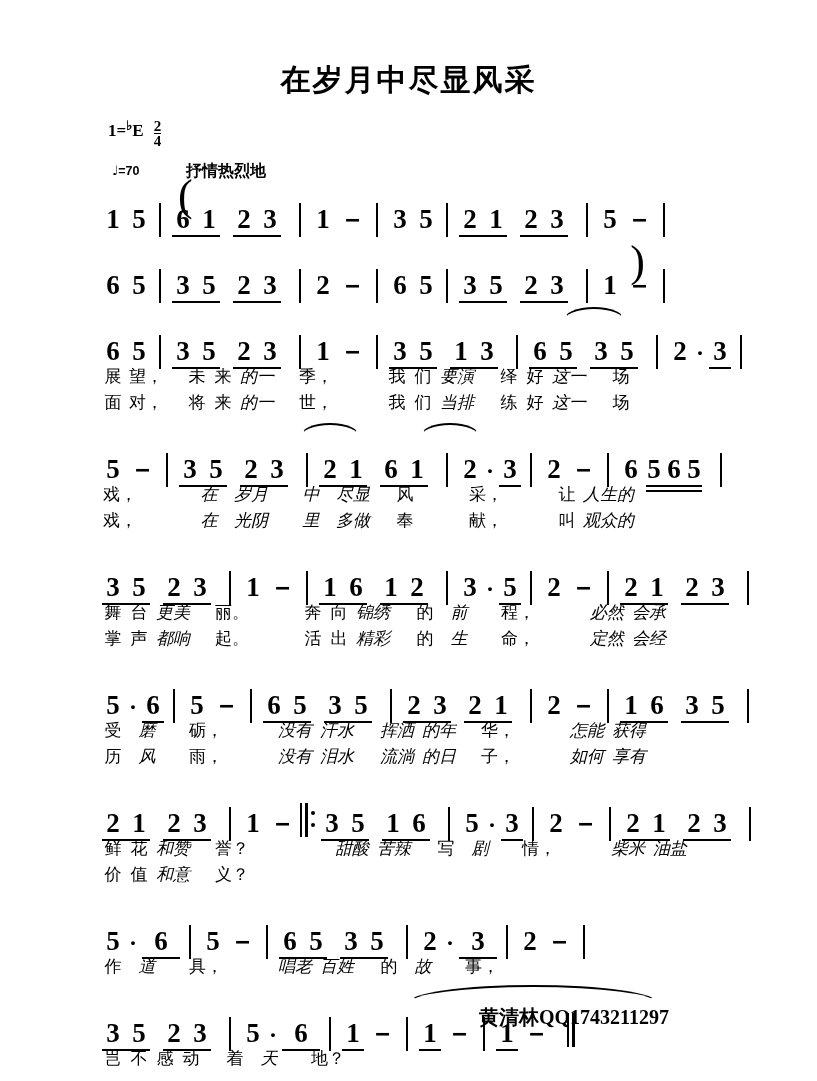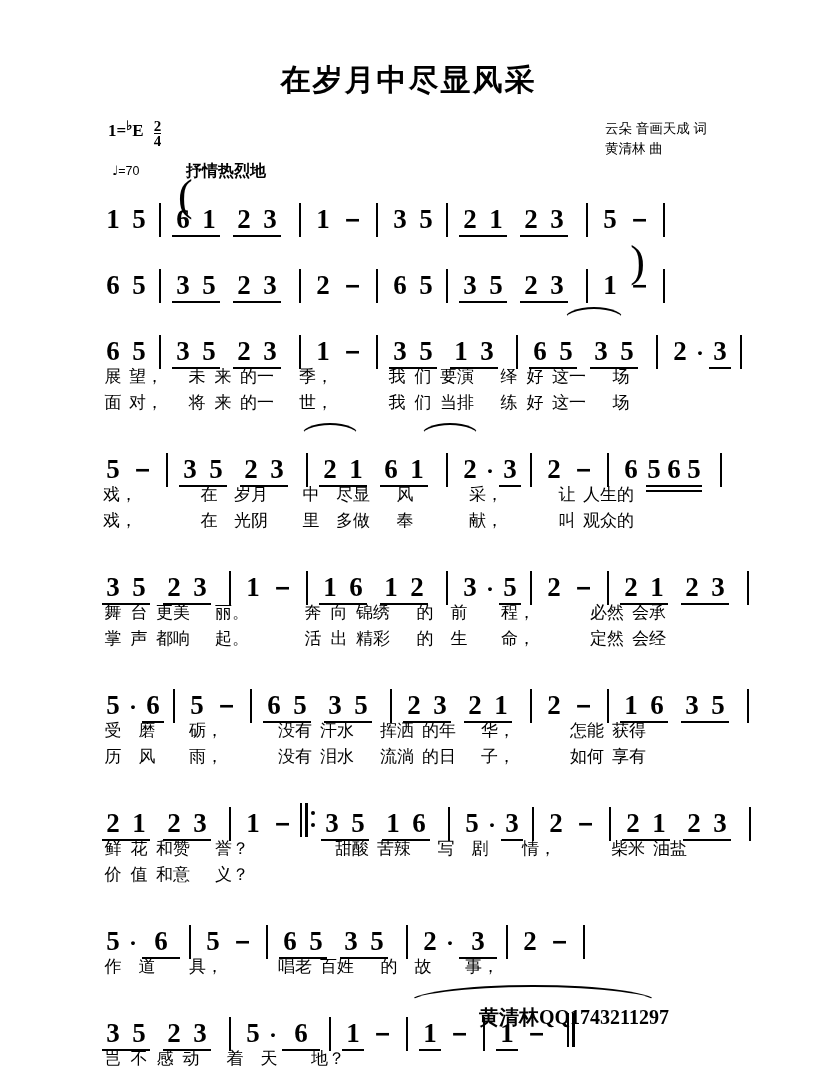--- a/index.html
+++ b/index.html
@@ -58,20 +58,21 @@
     line-height: 1.45;
     font-family: "Liberation Sans", "DejaVu Sans", sans-serif;
     text-align: left;
   }
   .tempo {
     position: absolute;
     left: 112px; top: 44px;
     font-size: 12.5px;
     font-family: "Liberation Sans","DejaVu Sans",sans-serif;
     white-space: nowrap;
+    font-weight: bold;
   }
   .tempo .note-glyph { font-family:"DejaVu Sans", sans-serif; font-size: 13px; }
   .expr {
     position: absolute;
     left: 186px; top: 42px;
     font-size: 16px;
     font-weight: 700;
     font-family: "Liberation Sans","DejaVu Sans",sans-serif;
   }
 
@@ -164,21 +165,21 @@
     font-size: 17px;
     height: 26px;
     padding: 0 96px 0 100px;
   }
   .lyr-cell {
     text-align: center;
     min-width: 26px;
     padding: 0 3px;
     white-space: nowrap;
   }
-  .lyr-cell.wide { min-width: 42px; }
+  .lyr-cell.wide { min-width: 42px; font-style: italic; }
   .lyr-gap { min-width: 30px; }
   .lyr-measure { display:flex; padding-right: 9px; margin-right: 9px; }
 
   .paren {
     font-size: 44px;
     font-weight: 400;
     line-height: 0.6;
     position: absolute;
     font-family: "Liberation Serif", serif;
   }
@@ -223,24 +224,20 @@
   <div class="meta-row">
     <div class="key-sig">
       <span>1=</span>
         <span class="flat">♭</span>
         <span>E</span>
       <span class="timesig">
         <span class="num">2</span>
         <span class="den">4</span>
       </span>
     </div>
-    <div class="credits">
-      <div>云朵  音画天成  词</div>
-      <div>黄清林  曲</div>
-    </div>
     <div class="tempo">
       <span class="note-glyph">♩</span><span>=70</span>
     </div>
     <div class="expr">抒情热烈地</div>
   </div>
 
   <div class="system">
     <div class="line">
       <span class="paren" style="left:78px; top:2px;">(</span>
       <div class="measure bar">

